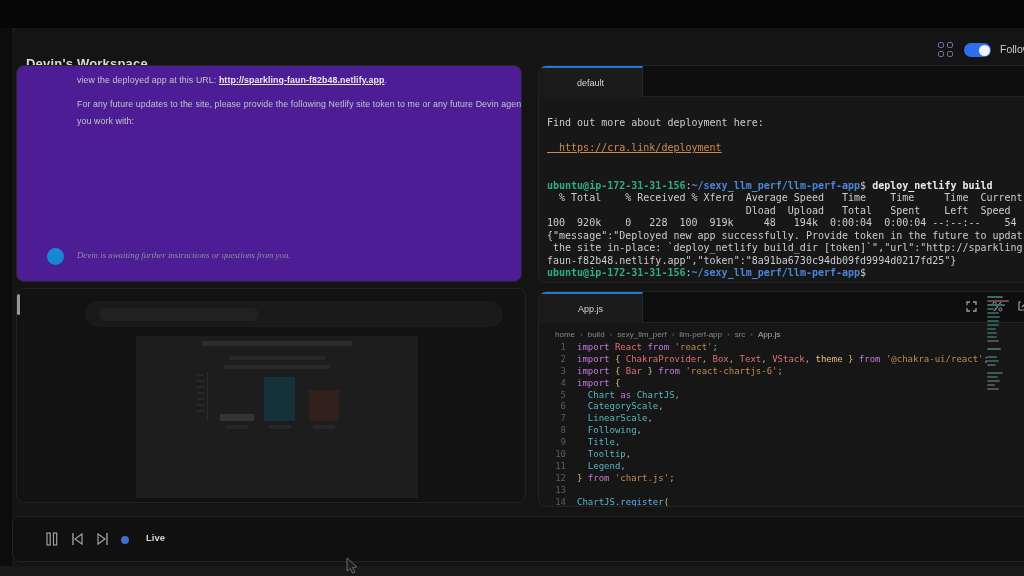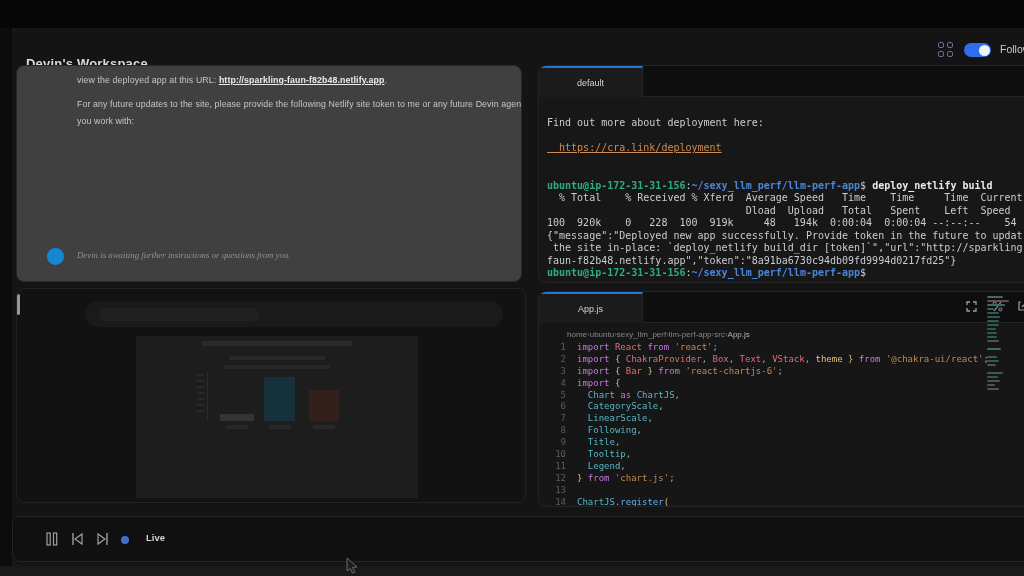--- a/index.html
+++ b/index.html
@@ -18,21 +18,21 @@
     display:grid; grid-template-columns:6px 6px; grid-template-rows:6px 6px; gap:3px; }
   .grid-icon span { border:1.5px solid #64738f; border-radius:2px; }
   .toggle { position:absolute; left:952px; top:15px; width:27px; height:14px; border-radius:8px;
     background:#2f6fed; }
   .toggle .knob { position:absolute; right:1.5px; top:1.5px; width:11px; height:11px;
     border-radius:50%; background:#f2f2f2; }
   .follow-label { position:absolute; left:988px; top:15px; font-size:10.5px; color:#c9cccf;
     white-space:nowrap; }
 
   
-  .panel { position:absolute; background:#404040; border:1px solid #272727; border-radius:8px;
+  .panel { position:absolute; background:#4c1d95; border:1px solid #272727; border-radius:8px;
     overflow:hidden; }
   .chat-panel { left:4px; top:37px; width:506px; height:217px; }
   .term-panel { left:526px; top:37px; width:570px; height:218px; background:#171717; border-color:#242424; }
   .preview-panel { left:4px; top:260px; width:510px; height:215px; background:#121212; border-color:#222; }
   .editor-panel { left:526px; top:263px; width:570px; height:216px; background:#161616; border-color:#242424; }
 
   
   .chat-p { position:absolute; left:60px; color:#c3c6c9; font-size:8.8px; line-height:1.9;
     letter-spacing:.1px; }
   .chat-p1 { top:6px; width:440px; }
@@ -56,21 +56,21 @@
   
   .term-body { position:absolute; left:8px; top:51px; right:2px; bottom:2px;
     font-family:"DejaVu Sans Mono", monospace; font-size:10px; line-height:12.5px; }
   .tline { white-space:pre; height:12.5px; }
   .c-p { color:#c9ccd1; } .c-g { color:#2fae7d; font-weight:bold; }
   .c-b { color:#4a86d8; font-weight:bold; } .c-o { color:#cf8b50;text-decoration:underline; }
   .c-w { color:#eaeaea; font-weight:bold; }
 
   
   .breadcrumb { position:absolute; left:16px; top:38px; font-size:8px; color:#84888d;
-    display:flex; white-space:nowrap;margin-left:12px; }
+    display:flex; gap:5px; white-space:nowrap; }
   .bc-sep { color:#5c6065; }
   .code-area { position:absolute; left:0; top:50px; right:0; bottom:0;
     font-family:"DejaVu Sans Mono", monospace; font-size:9px; line-height:11.9px; }
   .crow { display:flex; height:11.9px; }
   .ln { width:38px; text-align:right; padding-right:11px; color:#585d63; flex:none; }
   .ctext { white-space:pre; }
   .c-k { color:#c678dd; } .c-r { color:#e06c75; } .c-t { color:#56b6c2; }
   .c-s { color:#c08a50; } .c-y { color:#d7ba7d; } .c-pn { color:#a5adb8; }
   .c-f { color:#61afef; } .c-th { color:#e5c07b; font-weight:normal; }
   .minimap { position:absolute; left:448px; top:4px; width:26px; }
@@ -208,21 +208,21 @@
           <div class="ed-ic">
             <svg width="12" height="12" viewBox="0 0 12 12">
                 <path d="M4 2H2v8h8v-2M7 1h4v4M11 1L5 7" fill="none" stroke="#9aa0a6" stroke-width="1.2"></path>
               </svg>
           </div>
         </div>
       </div>
       <div class="breadcrumb" id="breadcrumb">
           <span>home</span>
           <span class="bc-sep">›</span>
-          <span>ubuntu</span>
+          <span>build</span>
           <span class="bc-sep">›</span>
           <span>sexy_llm_perf</span>
           <span class="bc-sep">›</span>
           <span>llm-perf-app</span>
           <span class="bc-sep">›</span>
           <span>src</span>
           <span class="bc-sep">›</span>
           <span style="color: rgb(174, 178, 183);">App.js</span>
         </div>
       <div class="code-area" id="code-area">

